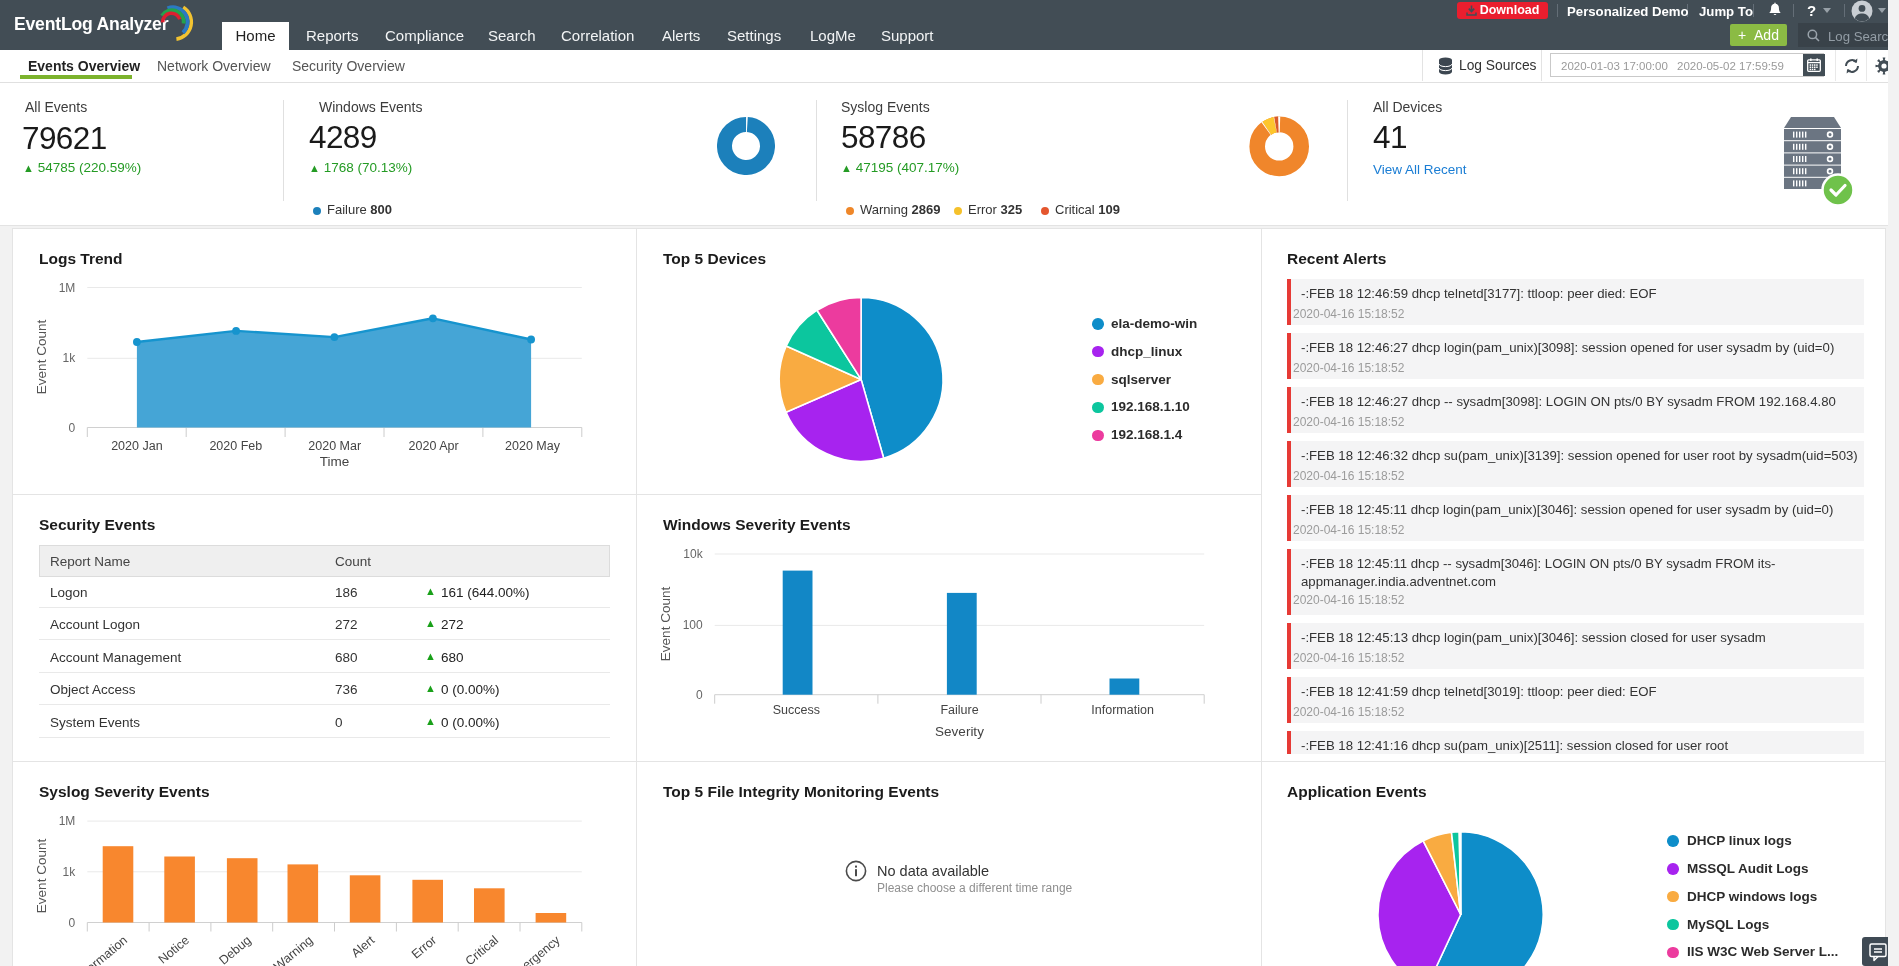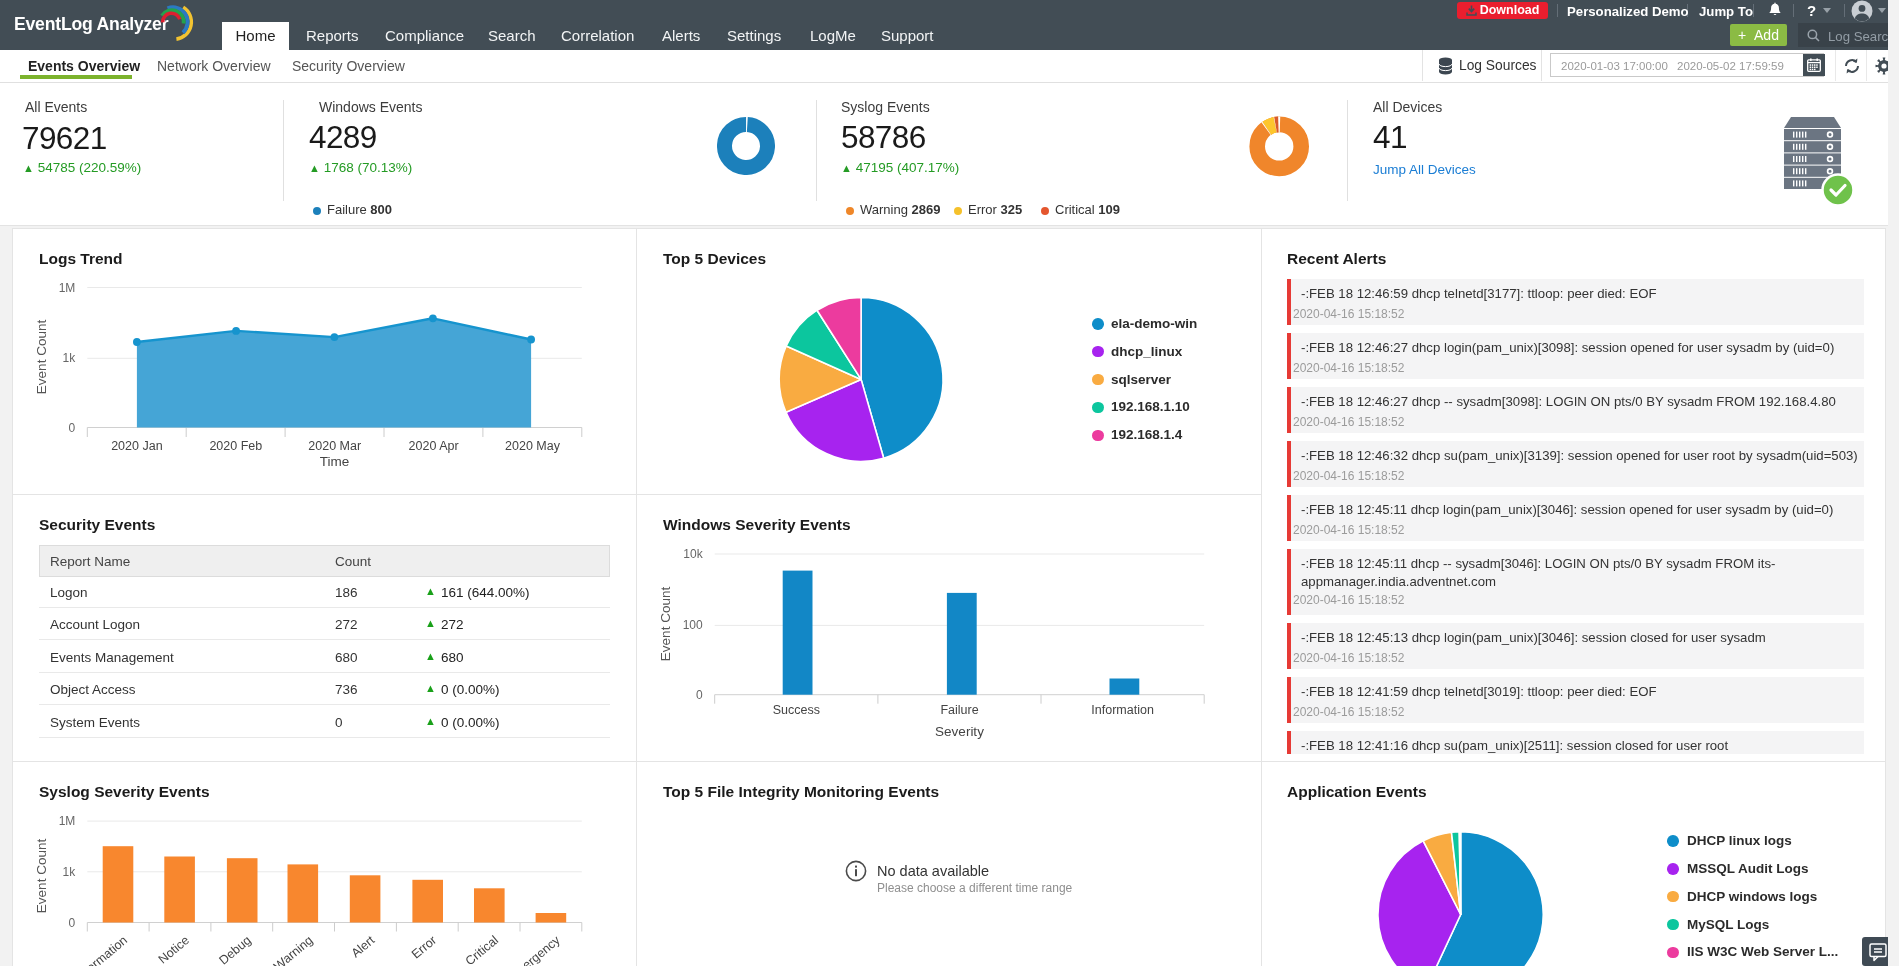--- a/index.html
+++ b/index.html
@@ -145,21 +145,21 @@
 <svg class="abs" style="left:1249px;top:116px;" width="61" height="61" viewBox="0 0 61 61">
 <circle cx="30.2" cy="30.4" r="22" fill="none" stroke="#f0862b" stroke-width="15.6"></circle>
 <path d="M17.74 12.27 A22 22 0 0 1 26.12 8.78" fill="none" stroke="#fdc62d" stroke-width="15.6"></path>
 <path d="M26.49 8.71 A22 22 0 0 1 29.43 8.41" fill="none" stroke="#d95b2b" stroke-width="15.6"></path>
 <path d="M17.14 12.69 A22 22 0 0 1 17.74 12.27" fill="none" stroke="#ffffff" stroke-width="15.6"></path>
 <path d="M26.12 8.78 A22 22 0 0 1 26.49 8.71" fill="none" stroke="#ffffff" stroke-width="15.6"></path>
 <path d="M29.43 8.41 A22 22 0 0 1 30.97 8.41" fill="none" stroke="#ffffff" stroke-width="15.6"></path>
 </svg>
 <div class="biglbl" style="left:1373px;top:99px;">All Devices</div>
 <div class="bignum" style="left:1373px;top:119px;">41</div>
-<div class="abs" style="left:1373px;top:162px;font-size:13.5px;color:#1a7dd4;">Jump All Devices</div>
+<div class="abs" style="left:1373px;top:162px;font-size:13.5px;color:#1a7dd4;">View All Recent</div>
 <svg class="abs" style="left:1783px;top:112px;" width="75" height="98" viewBox="0 0 75 98">
 <polygon points="8,5 51,5 58,16 1,16" fill="#6b7582"></polygon>
 <rect x="1" y="17.0" width="57" height="11.2" fill="#6b7582"></rect>
       <rect x="10.0" y="19.6" width="1.4" height="6" fill="#fff"></rect>
       <rect x="13.0" y="19.6" width="1.4" height="6" fill="#fff"></rect>
       <rect x="16.0" y="19.6" width="1.4" height="6" fill="#fff"></rect>
       <rect x="19.0" y="19.6" width="1.4" height="6" fill="#fff"></rect>
       <rect x="22.0" y="19.6" width="1.4" height="6" fill="#fff"></rect>
       <circle cx="47" cy="22.6" r="2.4" fill="none" stroke="#fff" stroke-width="1.7"></circle>
       <rect x="1" y="29.2" width="57" height="11.2" fill="#6b7582"></rect>
@@ -289,21 +289,21 @@
 <div class="abs" style="left:50px;top:584.9px;font-size:13.5px;color:#333;">Logon</div>
 <div class="abs" style="left:335px;top:584.9px;font-size:13.5px;color:#333;">186</div>
 <div class="abs" style="left:425px;top:584.9px;font-size:11px;color:#19a019;">▲</div>
 <div class="abs" style="left:441px;top:584.9px;font-size:13.5px;color:#222;">161 (644.00%)</div>
 <div class="hsep" style="left:39px;top:606.9px;width:571px;background:#e9e9e9;"></div>
 <div class="abs" style="left:50px;top:617.4px;font-size:13.5px;color:#333;">Account Logon</div>
 <div class="abs" style="left:335px;top:617.4px;font-size:13.5px;color:#333;">272</div>
 <div class="abs" style="left:425px;top:617.4px;font-size:11px;color:#19a019;">▲</div>
 <div class="abs" style="left:441px;top:617.4px;font-size:13.5px;color:#222;">272</div>
 <div class="hsep" style="left:39px;top:639.4px;width:571px;background:#e9e9e9;"></div>
-<div class="abs" style="left:50px;top:649.9px;font-size:13.5px;color:#333;">Events Management</div>
+<div class="abs" style="left:50px;top:649.9px;font-size:13.5px;color:#333;">Account Management</div>
 <div class="abs" style="left:335px;top:649.9px;font-size:13.5px;color:#333;">680</div>
 <div class="abs" style="left:425px;top:649.9px;font-size:11px;color:#19a019;">▲</div>
 <div class="abs" style="left:441px;top:649.9px;font-size:13.5px;color:#222;">680</div>
 <div class="hsep" style="left:39px;top:671.9px;width:571px;background:#e9e9e9;"></div>
 <div class="abs" style="left:50px;top:682.4px;font-size:13.5px;color:#333;">Object Access</div>
 <div class="abs" style="left:335px;top:682.4px;font-size:13.5px;color:#333;">736</div>
 <div class="abs" style="left:425px;top:682.4px;font-size:11px;color:#19a019;">▲</div>
 <div class="abs" style="left:441px;top:682.4px;font-size:13.5px;color:#222;">0 (0.00%)</div>
 <div class="hsep" style="left:39px;top:704.4px;width:571px;background:#e9e9e9;"></div>
 <div class="abs" style="left:50px;top:714.9px;font-size:13.5px;color:#333;">System Events</div>

